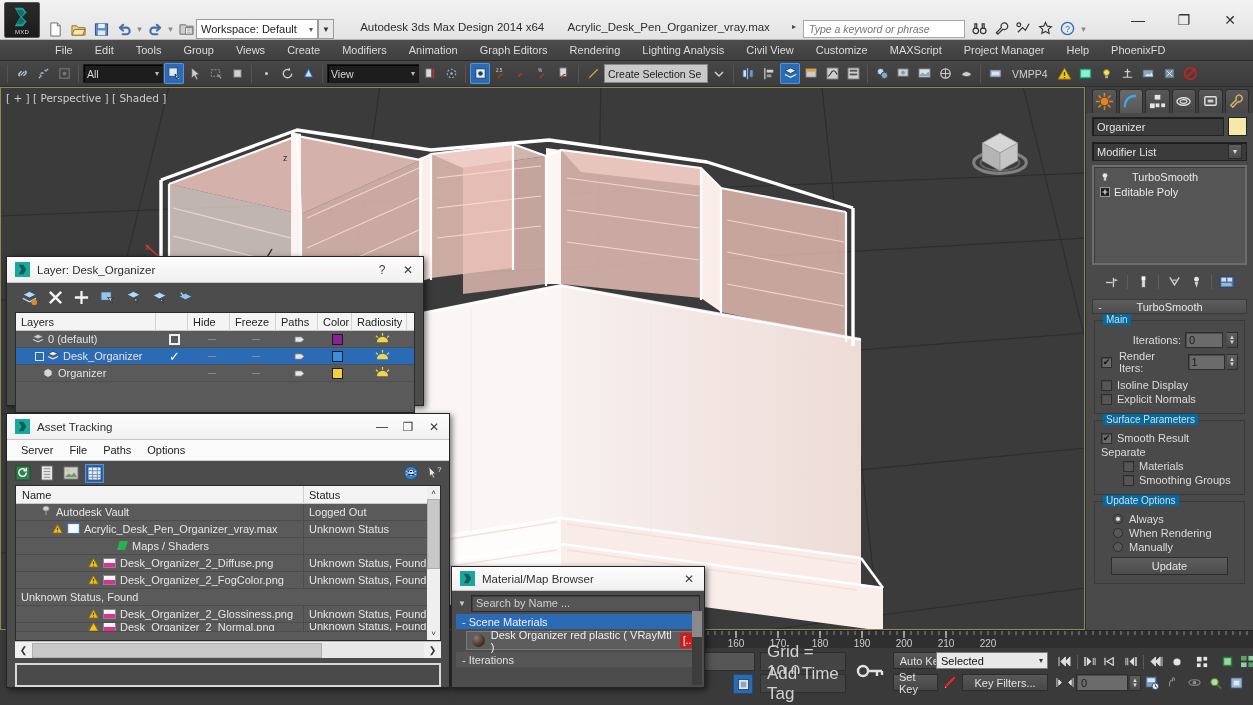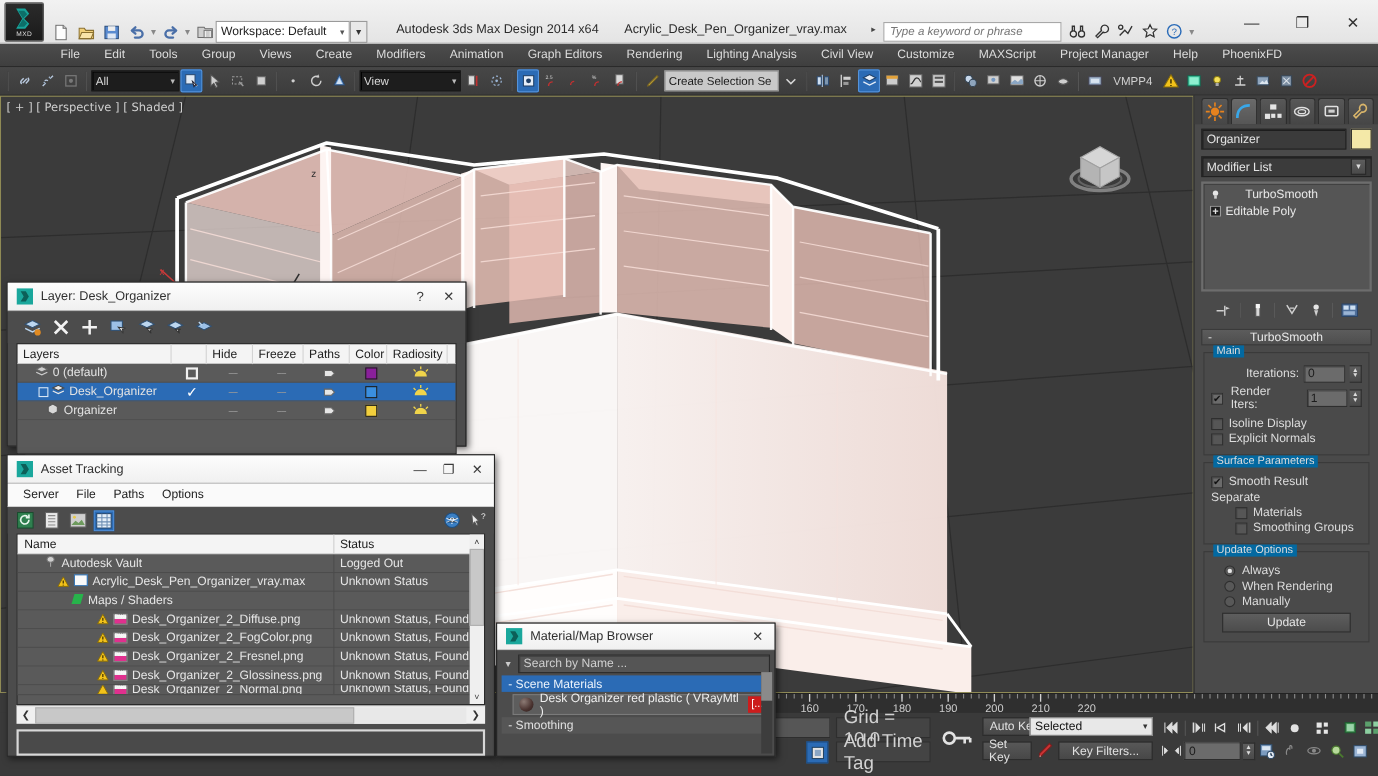--- a/index.html
+++ b/index.html
@@ -1348,21 +1348,21 @@
             <svg width="13" height="11" viewBox="0 0 14 12">
                 <rect x="0.5" y="0.5" width="13" height="11" fill="#fafafa" stroke="#3b78b5" stroke-width="1.4"></rect>
               </svg>
           </span>
           <span>Acrylic_Desk_Pen_Organizer_vray.max</span>
         </div>
         <div class="s">Unknown Status</div>
       </div>
 
       <div class="at-row">
-        <div class="n" style="padding-left:48px;">
+        <div class="n" style="padding-left:100px;">
           <span>
             <svg width="12" height="11" viewBox="0 0 13 12">
                 <path d="M2 1h9l-3 10H-1z" transform="translate(2,0)" fill="#27b34b"></path>
               </svg>
           </span>
           <span>Maps / Shaders</span>
         </div>
         <div class="s"></div>
       </div>
 
@@ -1388,30 +1388,20 @@
                 <path d="M6 4v3M6 8.3v.9" stroke="#3a2e00" stroke-width="1.2"></path>
               </svg>
           </span>
           <span class="png-ic">PNG</span>
           <span>Desk_Organizer_2_FogColor.png</span>
         </div>
         <div class="s">Unknown Status, Found</div>
       </div>
 
       <div class="at-row">
-        <div class="n" style="padding-left:72px;">
-          <span class="warn-ic">
-            <svg width="11" height="10" viewBox="0 0 12 11">
-                <path d="M6 0.5l5.3 9.5H0.7z" fill="#f2c21a" stroke="#8a6e0a"></path>
-                <path d="M6 4v3M6 8.3v.9" stroke="#3a2e00" stroke-width="1.2"></path>
-              </svg>
-          </span>
-          <span class="png-ic">PNG</span>
-          <span>Desk_Organizer_2_Fresnel.png</span>
-        </div>
         <div class="s">Unknown Status, Found</div>
       </div>
 
       <div class="at-row">
         <div class="n" style="padding-left:72px;">
           <span class="warn-ic">
             <svg width="11" height="10" viewBox="0 0 12 11">
                 <path d="M6 0.5l5.3 9.5H0.7z" fill="#f2c21a" stroke="#8a6e0a"></path>
                 <path d="M6 4v3M6 8.3v.9" stroke="#3a2e00" stroke-width="1.2"></path>
               </svg>
@@ -1469,19 +1459,19 @@
       <div class="sf">
         <span>Search by Name ...</span>
       </div>
     </div>
     <div class="mb-sect">- Scene Materials</div>
     <div class="mb-item">
       <span class="mb-sphere"></span>
       <span>Desk Organizer red plastic  ( VRayMtl )</span>
       <span class="mb-redtag">[...</span>
     </div>
-    <div class="mb-sect dim">- Smoothing</div>
+    <div class="mb-sect dim">- Iterations</div>
     <div class="mb-vscroll">
         <i></i>
       </div>
   </div>
 
 </div>
 
 </body></html>

